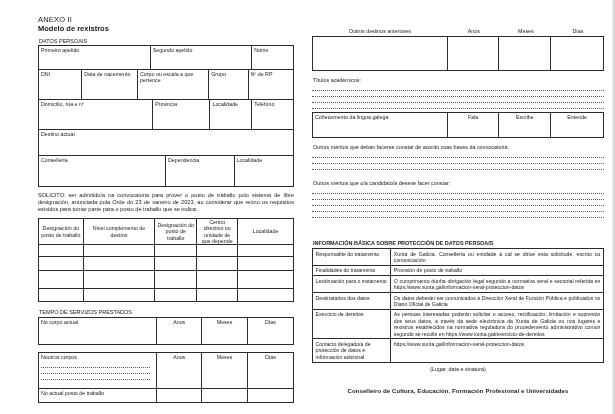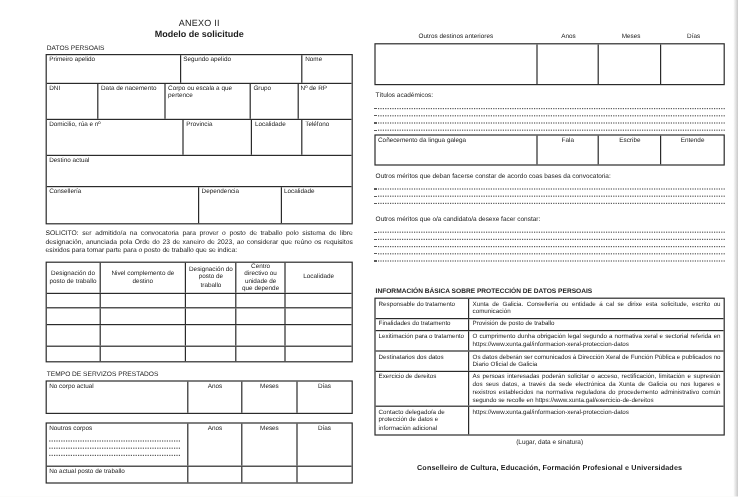--- a/index.html
+++ b/index.html
@@ -2,21 +2,21 @@
 <html><head>
 <meta charset="utf-8">
 <style>
   * { margin:0; padding:0; box-sizing:border-box; }
   html,body { width:615px; height:414px; background:#f6f6f4; }
   body { font-family:"Liberation Sans","DejaVu Sans",sans-serif; color:#1b1b1b; }
   .page { position:relative; width:615px; height:414px; background:#ffffff; overflow:hidden; }
 
   .scan-edge { position:absolute; right:0; top:0; width:4px; height:414px; background:linear-gradient(to right,#ffffff,#c9c9c9); }
 
-  .title-block { position:absolute; left:38px; top:15px; width:256px; text-align:center; }
+  .title-block { position:absolute; left:38px; top:15px; width:256px; text-align:left; }
   .title-line1 { font-size:7.5px; line-height:9px; letter-spacing:.2px; }
   .title-line2 { font-size:7.5px; line-height:9px; font-weight:bold; }
 
   .left-col  { position:absolute; left:38px;  top:38px; width:256px; }
   .right-col { position:absolute; left:312px; top:27px; width:292px; }
 
   .sec-label { font-size:5.5px; line-height:7px; margin-left:1px; }
   .sec-label.bold { font-weight:bold; }
 
   
@@ -74,21 +74,21 @@
   .a1{width:46.5%;} .a2{width:17.8%;} .a3{width:17.9%;} .a4{width:17.8%;}
 </style>
 </head>
 <body>
 
 <div class="page">
   <div class="scan-edge"></div>
 
   <div class="title-block">
     <div class="title-line1">ANEXO II</div>
-    <div class="title-line2">Modelo de solicitude</div>
+    <div class="title-line2">Modelo de rexistros</div>
   </div>
 
   <div class="left-col">
 
     <div class="sec-label">DATOS PERSOAIS</div>
 
     <div class="btable">
       <div class="brow r1">
         <div class="bcell w44">Primeiro apelido</div>
         <div class="bcell w40">Segundo apelido</div>

